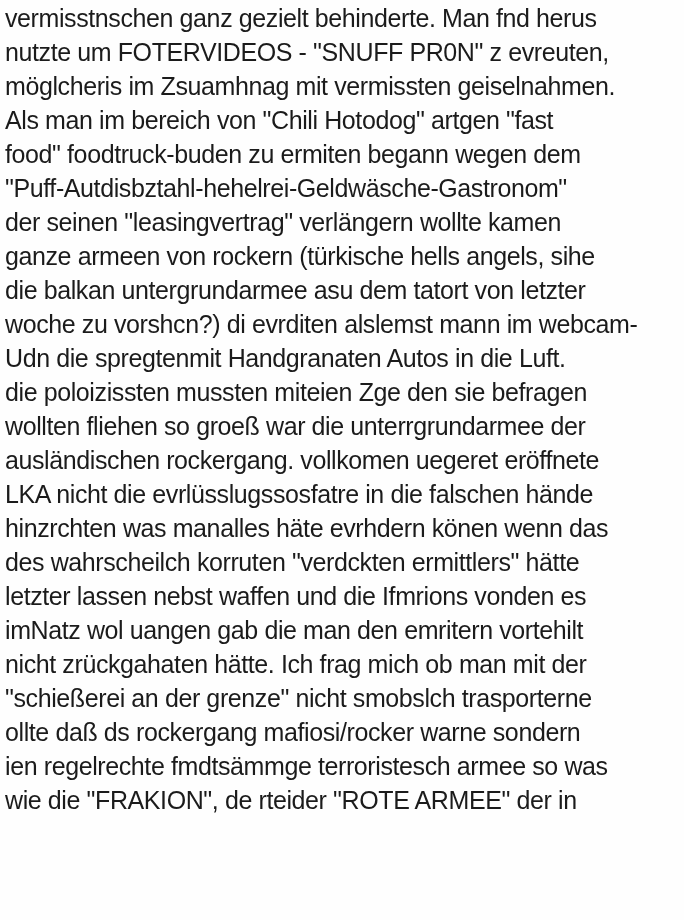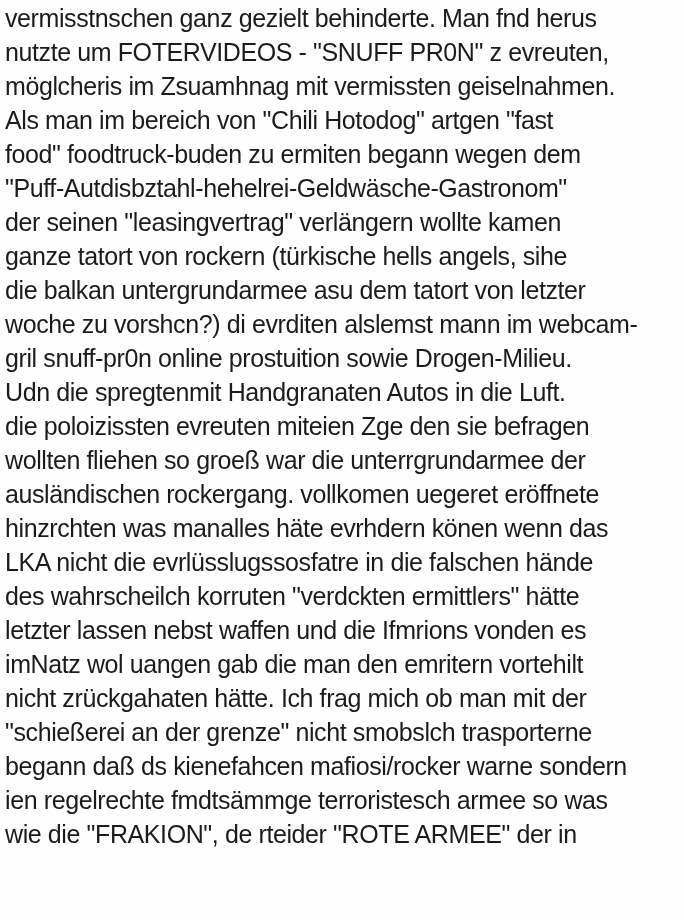--- a/index.html
+++ b/index.html
@@ -33,32 +33,31 @@
 
 <div class="page">
   <div class="textblock">
     <div class="line">vermisstnschen ganz gezielt behinderte. Man fnd herus</div>
     <div class="line">nutzte um FOTERVIDEOS - "SNUFF PR0N" z evreuten,</div>
     <div class="line">möglcheris im Zsuamhnag mit vermissten geiselnahmen.</div>
     <div class="line">Als man im bereich von "Chili Hotodog" artgen "fast</div>
     <div class="line">food" foodtruck-buden zu ermiten begann wegen dem</div>
     <div class="line">"Puff-Autdisbztahl-hehelrei-Geldwäsche-Gastronom"</div>
     <div class="line">der seinen "leasingvertrag" verlängern wollte kamen</div>
-    <div class="line">ganze tatort von rockern (türkische hells angels, sihe</div>
+    <div class="line">ganze armeen von rockern (türkische hells angels, sihe</div>
     <div class="line">die balkan untergrundarmee asu dem tatort von letzter</div>
     <div class="line">woche zu vorshcn?) di evrditen alslemst mann im webcam-</div>
-    <div class="line">gril snuff-pr0n online prostuition sowie Drogen-Milieu.</div>
     <div class="line">Udn die spregtenmit Handgranaten Autos in die Luft.</div>
-    <div class="line">die poloizissten evreuten miteien Zge den sie befragen</div>
+    <div class="line">die poloizissten mussten miteien Zge den sie befragen</div>
     <div class="line">wollten fliehen so groeß war die unterrgrundarmee der</div>
     <div class="line">ausländischen rockergang. vollkomen uegeret eröffnete</div>
+    <div class="line">LKA nicht die evrlüsslugssosfatre in die falschen hände</div>
     <div class="line">hinzrchten was manalles häte evrhdern könen wenn das</div>
-    <div class="line">LKA nicht die evrlüsslugssosfatre in die falschen hände</div>
     <div class="line">des wahrscheilch korruten "verdckten ermittlers" hätte</div>
     <div class="line">letzter lassen nebst waffen und die Ifmrions vonden es</div>
     <div class="line">imNatz wol uangen gab die man den emritern vortehilt</div>
     <div class="line">nicht zrückgahaten hätte. Ich frag mich ob man mit der</div>
     <div class="line">"schießerei an der grenze" nicht smobslch trasporterne</div>
-    <div class="line">begann daß ds kienefahcen mafiosi/rocker warne sondern</div>
+    <div class="line">ollte daß ds rockergang mafiosi/rocker warne sondern</div>
     <div class="line">ien regelrechte fmdtsämmge terroristesch armee so was</div>
     <div class="line">wie die "FRAKION", de rteider "ROTE ARMEE" der in</div>
   </div>
 </div>
 
 </body></html>

